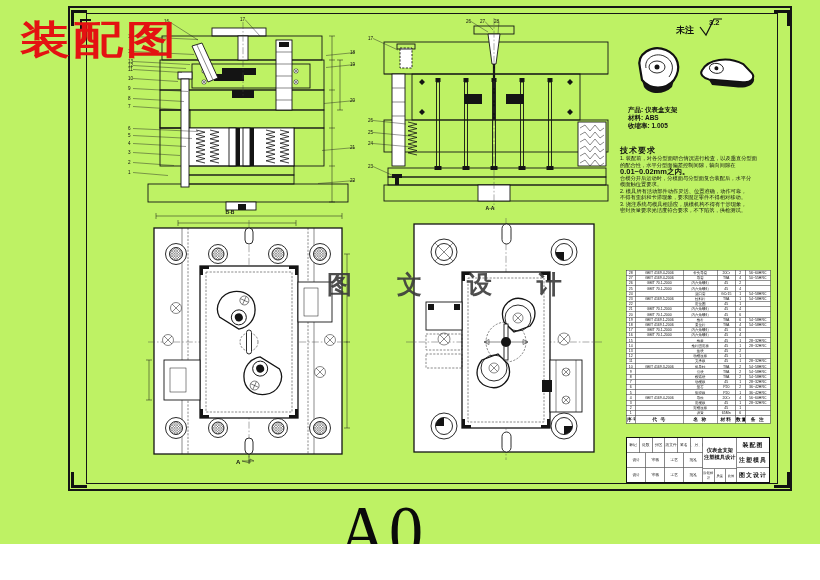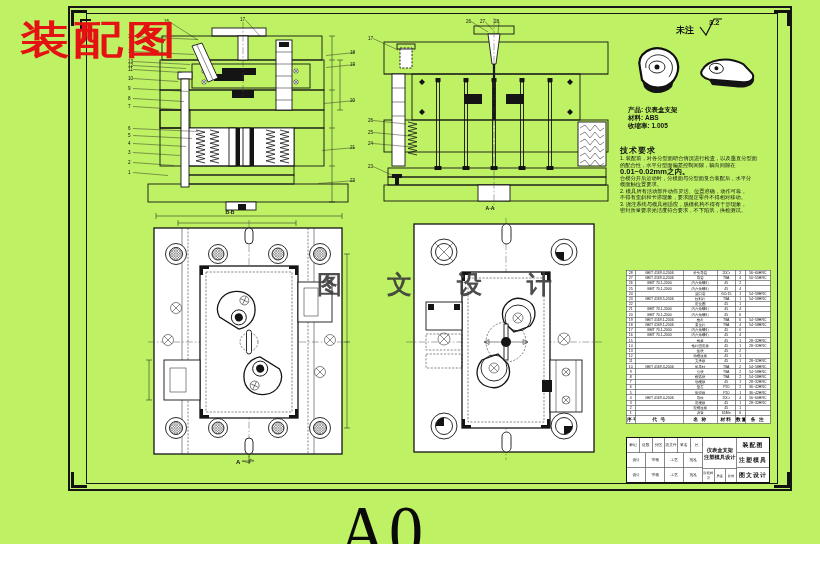--- a/index.html
+++ b/index.html
@@ -8,21 +8,21 @@
 .abs{position:absolute}
 .sheet-outer{left:68px;top:6px;width:724px;height:485px;border:2px solid #161616}
 .sheet-inner{left:86px;top:13px;width:692px;height:471px;border:1.6px solid #161616}
 .cmark{position:absolute}
 .cm-tl{left:71px;top:10px;width:16px;height:16px;border-left:3px solid #111;border-top:3px solid #111}
 .cm-tl2{left:80px;top:19px;width:11px;height:11px;border-left:2.5px solid #111;border-top:2.5px solid #111}
 .cm-tr{left:774px;top:10px;width:16px;height:16px;border-right:3px solid #111;border-top:3px solid #111}
 .cm-bl{left:71px;top:472px;width:16px;height:16px;border-left:3px solid #111;border-bottom:3px solid #111}
 .cm-br{left:774px;top:472px;width:16px;height:16px;border-right:3px solid #111;border-bottom:3px solid #111}
 .red-title{left:20px;top:14px;font-size:50px;font-weight:bold;color:#e41212;letter-spacing:3px;white-space:nowrap;transform:scale(1,.78);transform-origin:0 0;z-index:30}
-.watermark{left:317px;top:268px;font-size:25px;font-weight:bold;color:#3b3b3b;letter-spacing:19px;white-space:nowrap;opacity:.9;z-index:25}
+.watermark{left:327px;top:268px;font-size:25px;font-weight:bold;color:#3b3b3b;letter-spacing:19px;white-space:nowrap;opacity:.9;z-index:25}
 .a0-label{left:338px;top:490px;font-family:"Liberation Serif",serif;font-size:74px;color:#0a0a0a;letter-spacing:2px;transform:scale(.92,1);transform-origin:0 0}
 svg.view{position:absolute;overflow:visible}
 svg text{font-family:"Liberation Sans",sans-serif;fill:#111}
 .callout{font-size:4.6px}
 .vlabel{font-size:5px;font-weight:bold}
 .oln{stroke:#141414;stroke-width:.9;fill:none}
 .ol2{stroke:#141414;stroke-width:1.3;fill:none}
 .thin{stroke:#141414;stroke-width:.5;fill:none}
 .dsh{stroke-dasharray:2.2,1.4}
 .cl{stroke:#444;stroke-width:.45;stroke-dasharray:7,2,1.6,2;fill:none}

